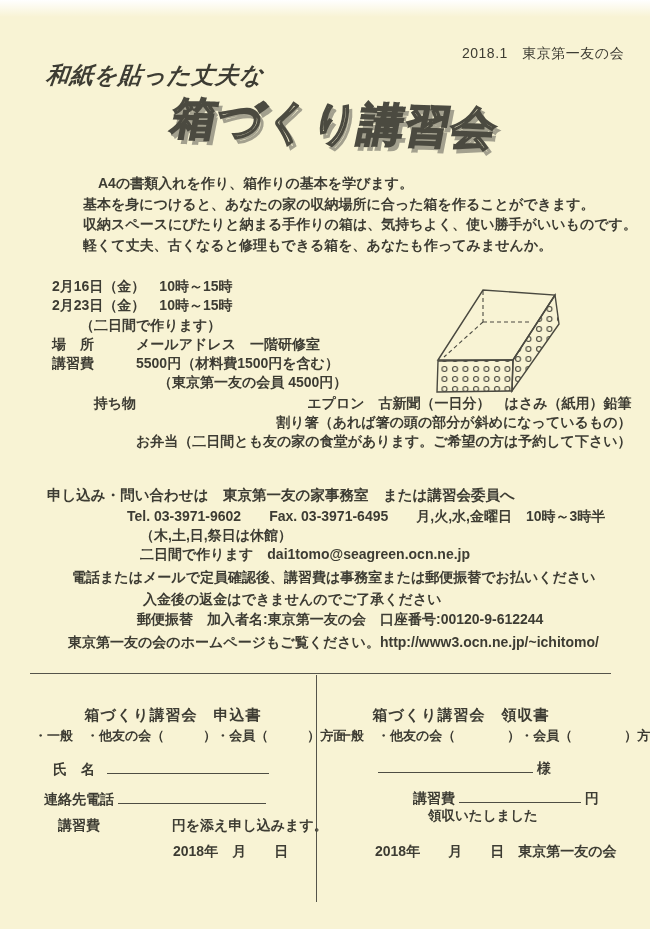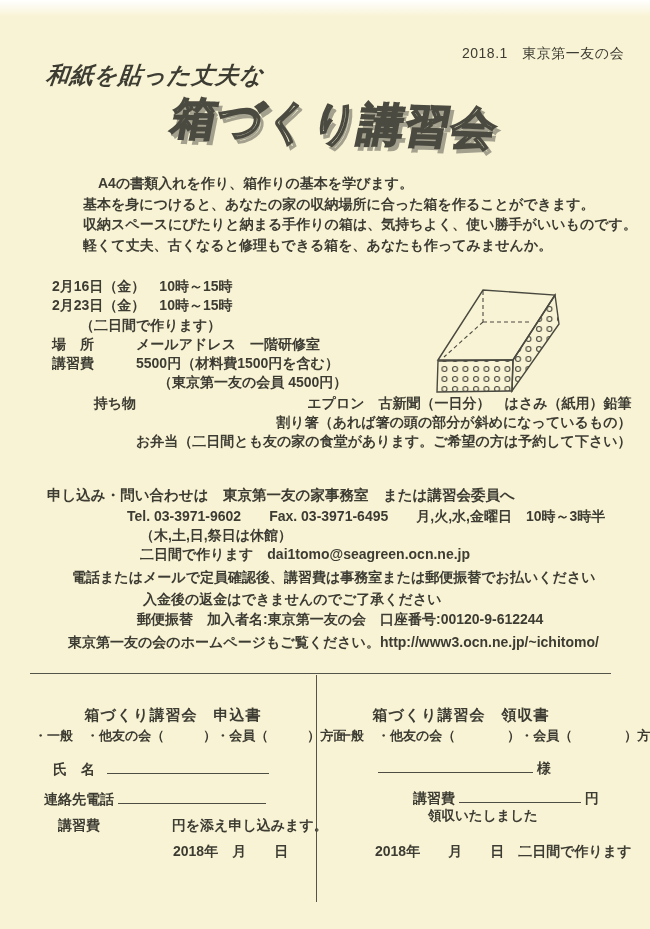--- a/index.html
+++ b/index.html
@@ -194,15 +194,15 @@
     <div class="form-row row-name-r">
       <span class="blank" style="width:155px;"></span>
       <span>様</span>
     </div>
     <div class="form-row row-fee-r">
       <span>講習費</span>
       <span class="blank" style="width:122px;"></span>
       <span>円</span>
     </div>
     <div class="form-row row-note-r">領収いたしました</div>
-    <div class="form-row row-date-r">2018年　　月　　日　二日間で作ります</div>
+    <div class="form-row row-date-r">2018年　　月　　日　東京第一友の会</div>
   </div>
 </div>
 
 </body></html>

